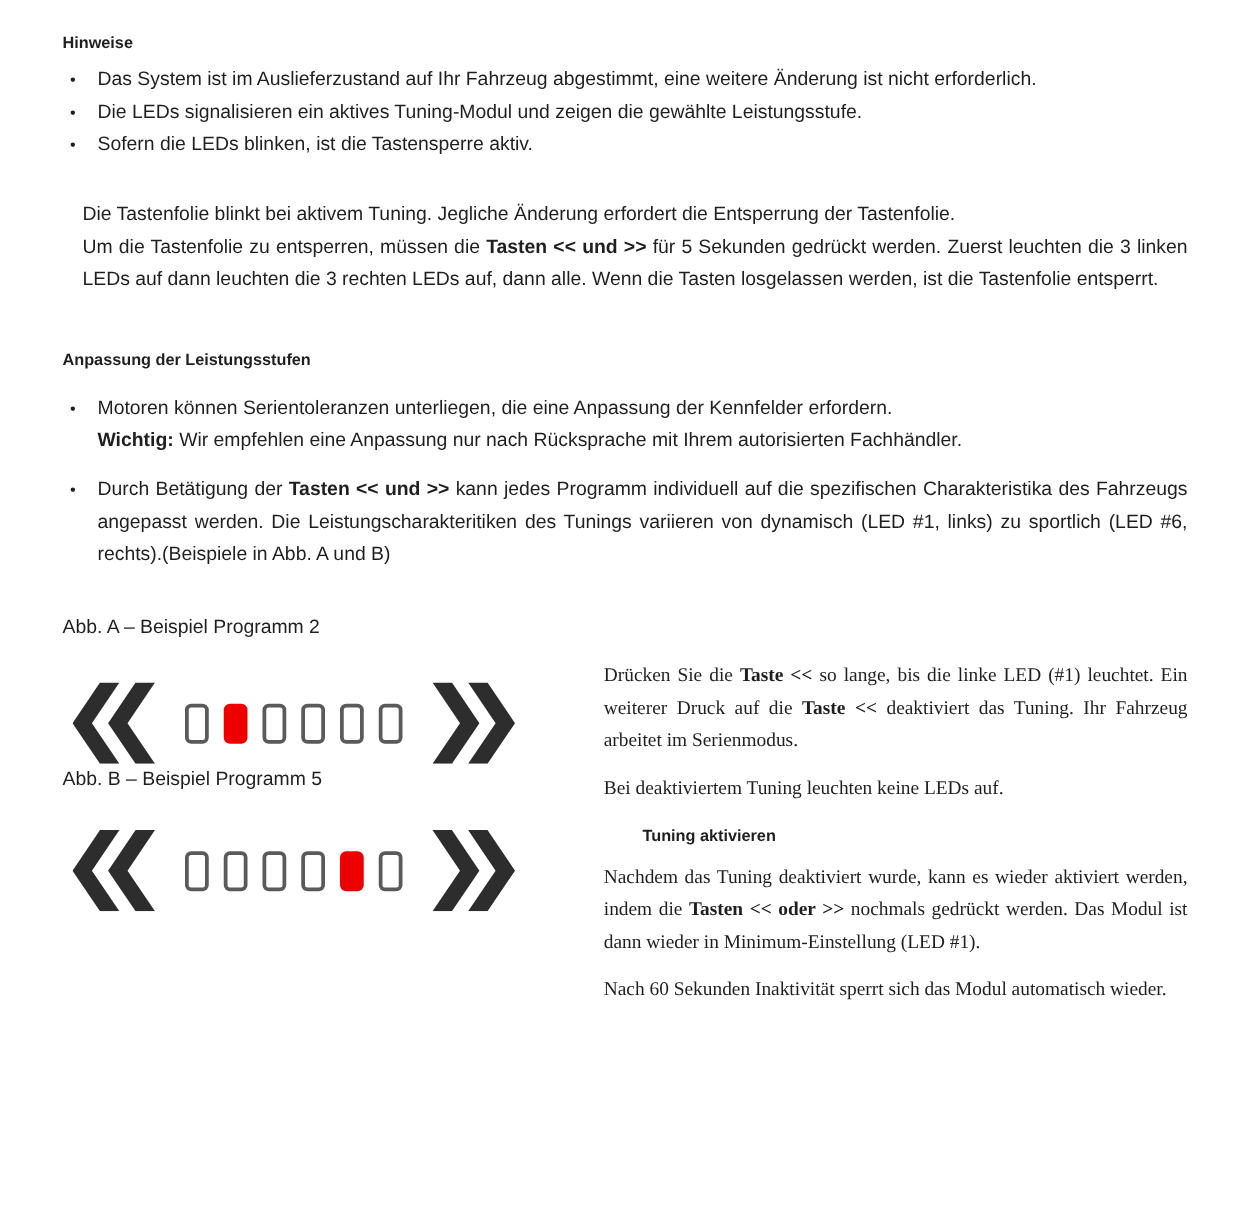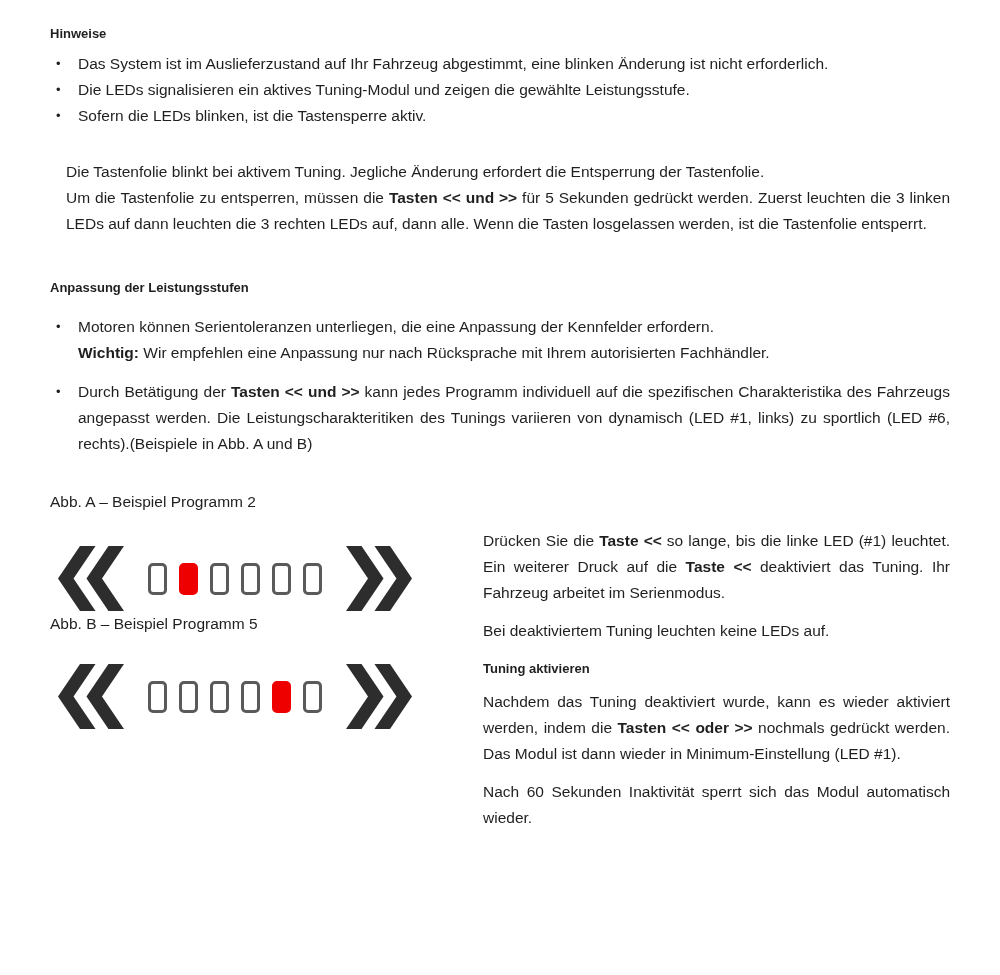--- a/index.html
+++ b/index.html
@@ -84,35 +84,35 @@
   }
   .led-active {
     border-color: var(--led_active, #ee0000);
     background: var(--led_active, #ee0000);
   }
   .chevron-svg { display: block; }
   .chevron-right { transform: scaleX(-1); }
 
   
   .col-right h3 { margin: 0; }
-  .col-right .para { margin-top: 7px; }
+  .col-right .para { margin-top: 7px; font-family: Liberation Serif, serif; }
   .col-right .para2 { margin-top: 12px; }
-  .col-right .h-aktivieren { margin-top: 12px; }
+  .col-right .h-aktivieren { margin-top: 12px; margin-left: 31px; }
 </style>
 </head>
 <body>
 
 <div class="page">
 
   <section class="sec-hinweise">
     <h3>Hinweise</h3>
     <ul class="bullets gap-after-title">
       <li class="bullet-item">
         <span class="dot">•</span>
-        <span class="bullet-text">Das System ist im Auslieferzustand auf Ihr Fahrzeug abgestimmt, eine blinken Änderung ist nicht erforderlich.</span>
+        <span class="bullet-text">Das System ist im Auslieferzustand auf Ihr Fahrzeug abgestimmt, eine weitere Änderung ist nicht erforderlich.</span>
       </li>
       <li class="bullet-item">
         <span class="dot">•</span>
         <span class="bullet-text">Die LEDs signalisieren ein aktives Tuning-Modul und zeigen die gewählte Leistungsstufe.</span>
       </li>
       <li class="bullet-item">
         <span class="dot">•</span>
         <span class="bullet-text">Sofern die LEDs blinken, ist die Tastensperre aktiv.</span>
       </li>
     </ul>

